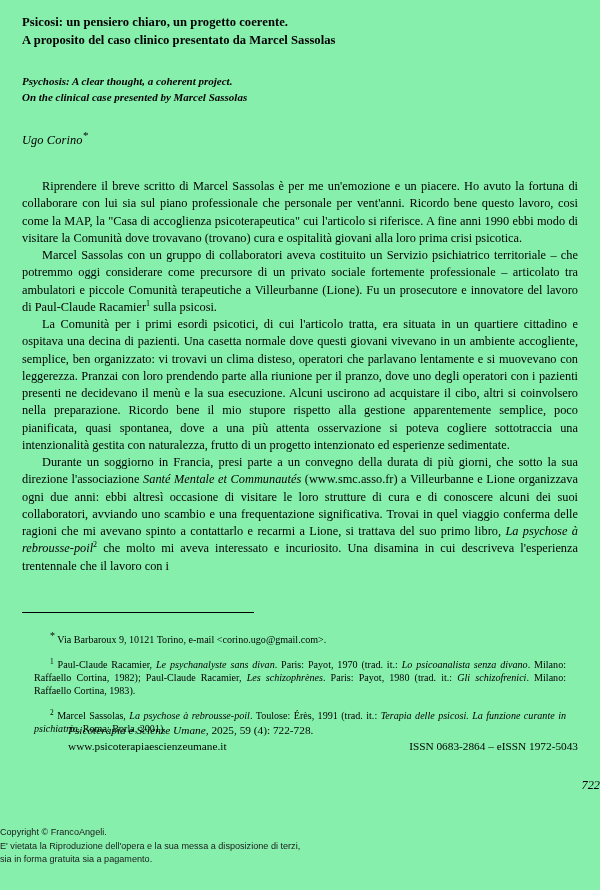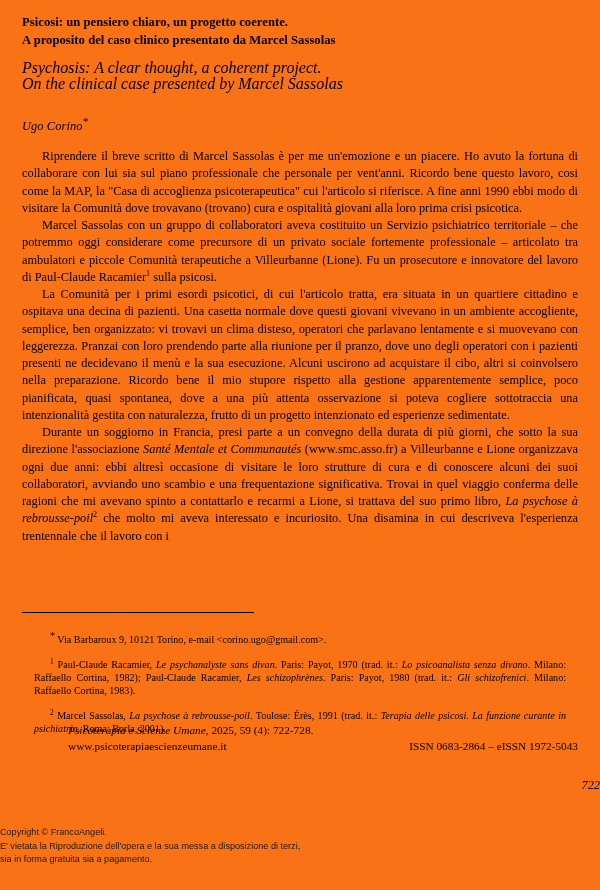--- a/index.html
+++ b/index.html
@@ -4,66 +4,66 @@
 <style>
   html, body {
     margin: 0;
     padding: 0;
     background: #ffffff;
   }
   .page {
     position: relative;
     width: 600px;
     height: 890px;
-    background: #f97316;
+    background: #86efac;
     font-family: "Liberation Serif", "DejaVu Serif", serif;
     color: #000000;
     overflow: hidden;
   }
   .content {
     position: absolute;
     left: 22px;
     top: 14px;
     width: 556px;
   }
 
   
   .title-block {
     font-weight: bold;
     font-size: 12.6px;
     line-height: 17.5px;
     letter-spacing: 0.05px;
   }
   .subtitle-block {
-    font-weight: normal;
+    font-weight: bold;
     font-style: italic;
-    font-size: 16px;
+    font-size: 11px;
     line-height: 15.5px;
-    margin-top: 11px;
+    margin-top: 25px;
   }
   .author {
     font-style: italic;
     font-size: 12.4px;
     margin-top: 28px;
     letter-spacing: 0.1px;
   }
   sup.fn {
     font-size: 8px;
     vertical-align: super;
     line-height: 0;
   }
   sup.ast {
     font-size: 11px;
     vertical-align: super;
     line-height: 0;
   }
 
   
   .body-text {
-    margin-top: 14px;
+    margin-top: 30px;
     font-size: 12.35px;
     line-height: 17.25px;
     text-align: justify;
     text-justify: inter-word;
     hyphens: manual;
   }
   .body-text p {
     margin: 0;
     text-indent: 20px;
   }

